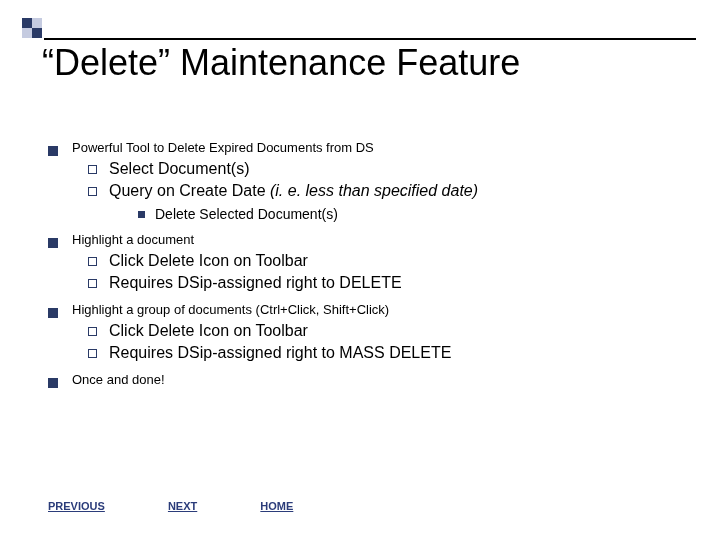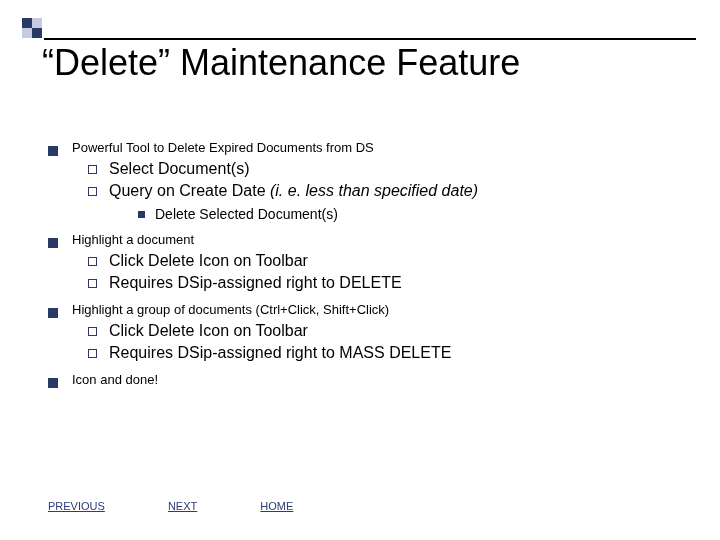--- a/index.html
+++ b/index.html
@@ -77,20 +77,21 @@
     position: absolute;
     bottom: 28px;
     left: 48px;
     font-size: 11px;
   }
   .nav a {
     color: #2b3c7a;
     text-decoration: underline;
     margin-right: 60px;
     cursor: pointer;
+    font-weight: bold;
   }
 </style>
 </head>
 <body>
 
 <div class="header-accent">
   <div class="accent-row">
       <div class="sq dark"></div>
       <div class="sq light"></div>
     </div>
@@ -143,21 +144,21 @@
     <div class="bullet"></div>
     <div class="text">Click Delete Icon on Toolbar</div>
   </div>
   <div class="lvl2">
     <div class="bullet"></div>
     <div class="text">Requires DSip-assigned right to MASS DELETE</div>
   </div>
 
   <div class="lvl1">
     <div class="bullet"></div>
-    <div class="text">Icon and done!</div>
+    <div class="text">Once and done!</div>
   </div>
 
 </div>
 
 <div class="nav">
   <a>PREVIOUS</a>
   <a>NEXT</a>
   <a>HOME</a>
 </div>
 

